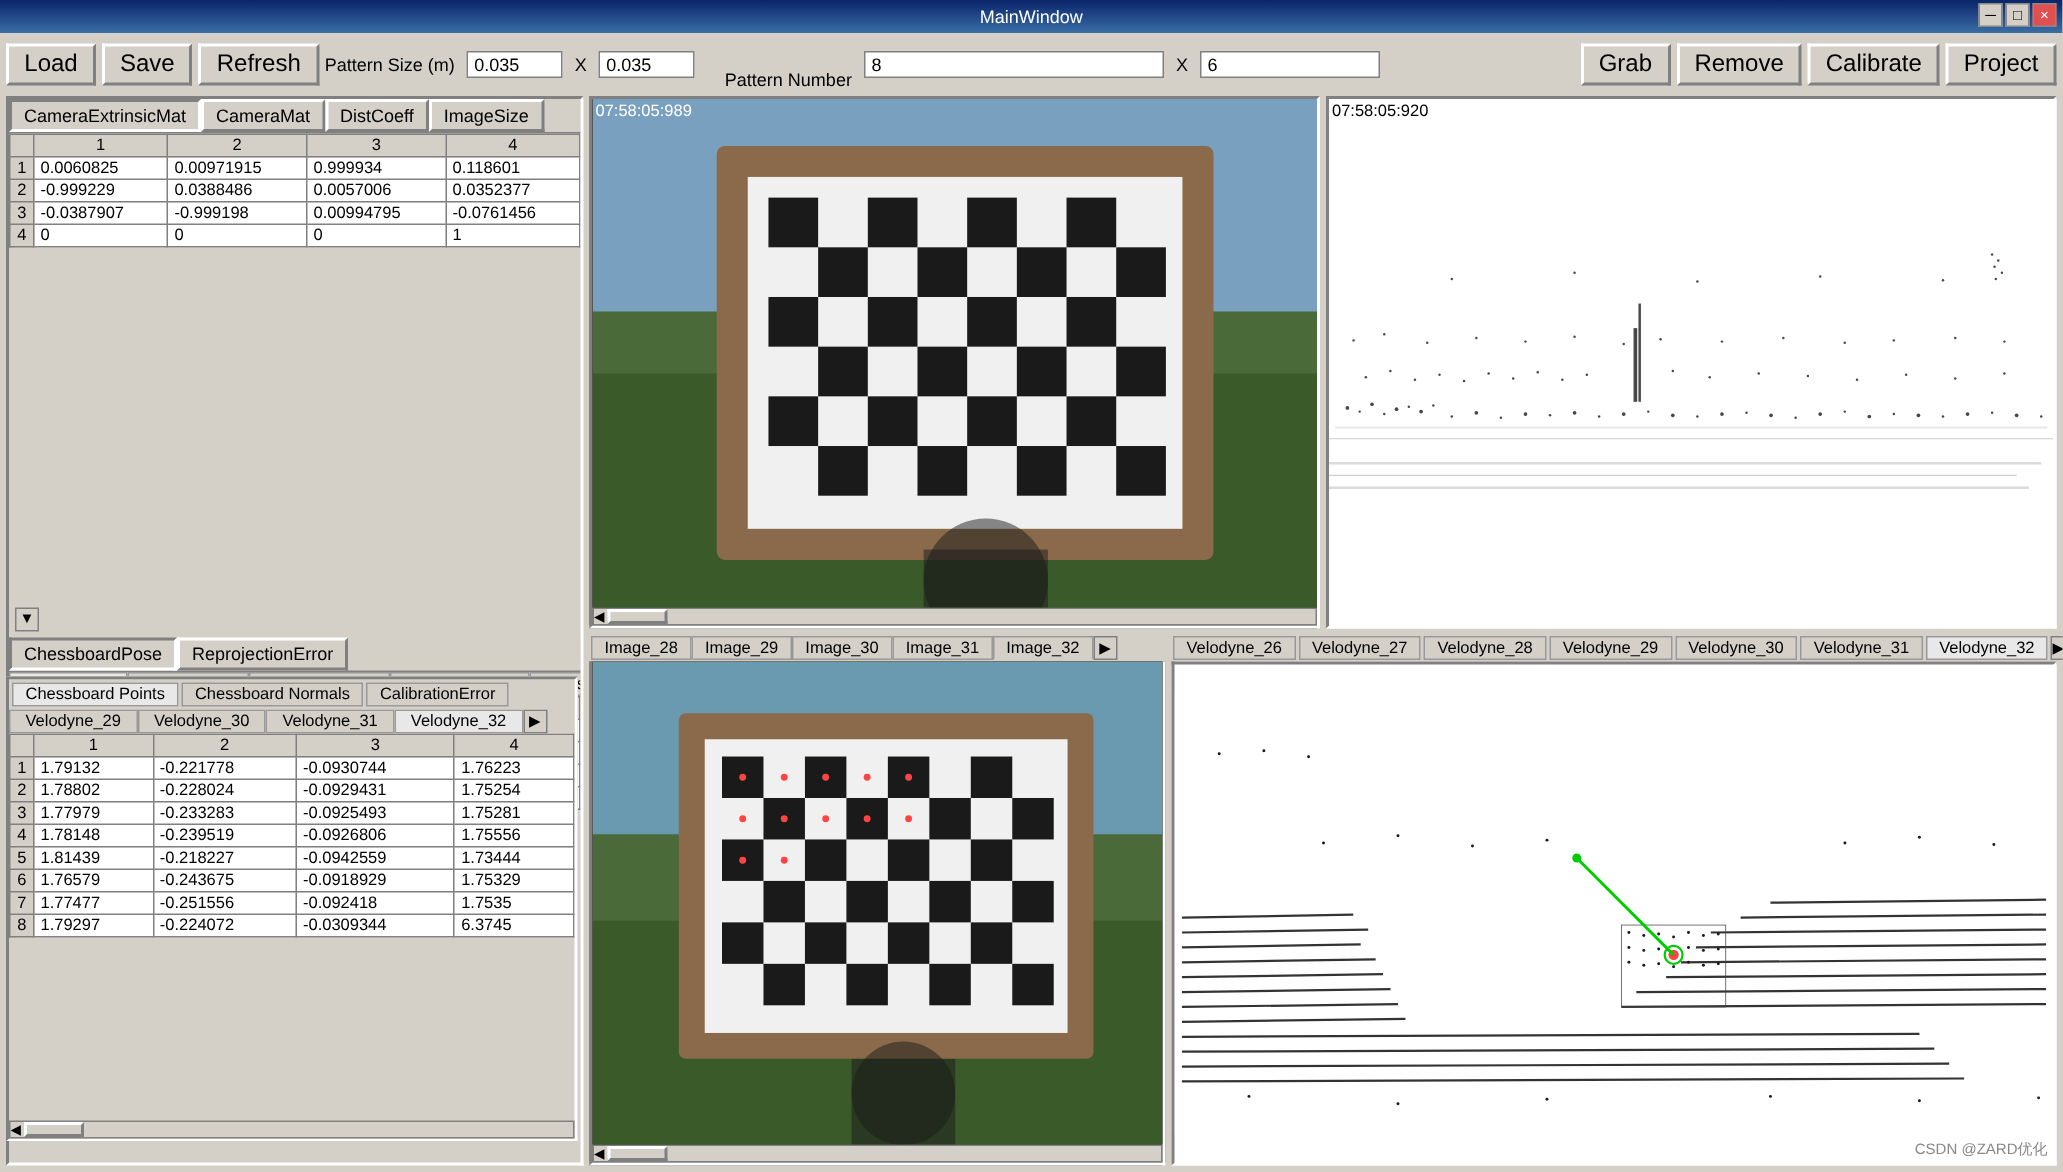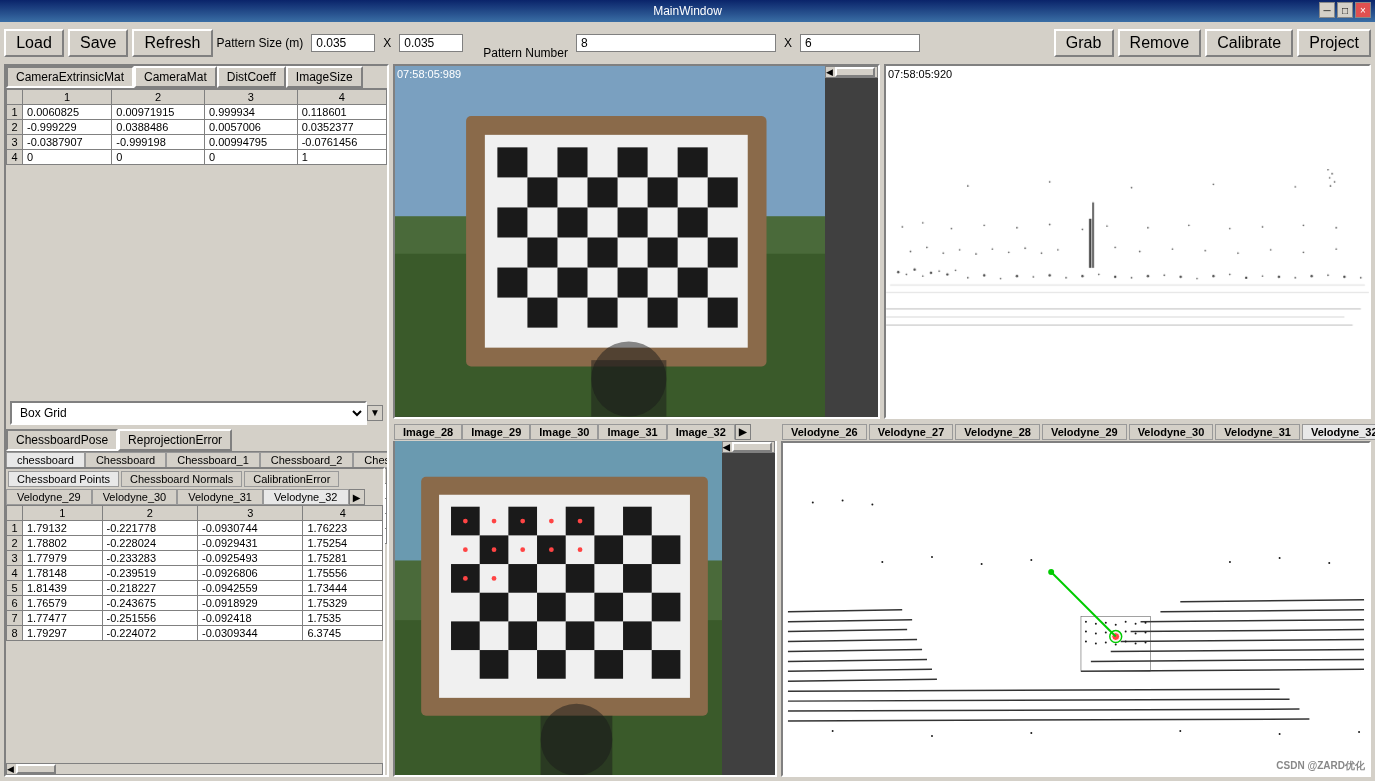--- a/index.html
+++ b/index.html
@@ -113,21 +113,21 @@
       gap: 4px;
       min-width: 0;
     }
 
     .image-section { display: flex; gap: 4px; flex: 1; min-height: 0; }
 
     .image-panel {
       flex: 1;
       border: 2px solid; border-color: #808080 #ffffff #ffffff #808080;
       background: #404040;
-      display: flex; 
+      display: flex; flex-direction: column;
       overflow: hidden; position: relative; text-align: right;
     }
 
     .image-tabs { display: flex; gap: 0; overflow-x: auto; background: #d4d0c8; padding: 1px; flex-shrink: 0; }
     .image-tab {
       background: #d4d0c8;
       border: 1px solid #999;
       padding: 1px 8px;
       cursor: pointer; font-size: 11px; white-space: nowrap;
     }
@@ -176,21 +176,21 @@
       display: flex; align-items: center; gap: 2px;
       background: #d4d0c8; padding: 1px;
     }
     .sect-tab {
       background: #d4d0c8;
       border: 1px solid #999;
       padding: 1px 8px; cursor: pointer; font-size: 11px; white-space: nowrap;
     }
     .sect-tab.active { background: #e8e8e8; }
 
-    .lower-section { display: flex; gap: 4px; height: 310px; flex-shrink: 0; font-weight: bold; }
+    .lower-section { display: flex; gap: 4px; height: 310px; flex-shrink: 0; }
 
     .chessboard-tabs {
       display: flex; gap: 2px; padding: 2px; background: #d4d0c8; flex-shrink: 0;
     }
     .chess-tab {
       background: #d4d0c8;
       border: 1px solid #999;
       padding: 1px 8px; cursor: pointer; font-size: 11px;
     }
     .chess-tab.active { background: #e8e8e8; }
@@ -293,23 +293,20 @@
                 <td>0</td>
                 <td>0</td>
                 <td>0</td>
                 <td>1</td>
               </tr>
             </tbody>
         </table>
       </div>
 
       <div class="dropdown-row">
-        <select class="dropdown">
-          <option>Box Grid</option>
-        </select>
         <span class="scroll-arrow">▼</span>
       </div>
 
       <div style="display:flex; background:#d4d0c8; border-bottom:1px solid #808080;">
         <div class="sub-tab active">ChessboardPose</div>
         <div class="sub-tab">ReprojectionError</div>
       </div>
 
       <div style="display:flex; overflow:hidden; background:#d4d0c8; flex-shrink:0;">
         <div class="col-tab active">chessboard</div>
@@ -688,21 +685,21 @@
             </svg>
             <div class="watermark">CSDN @ZARD优化</div>
           </div>
         </div>
       </div>
     </div>
   </div>
 
 </div>
 
-<div style="position:fixed; left:4px; bottom:4px; width:381px; height:310px; 
+<div style="position:fixed; left:4px; bottom:20px; width:381px; height:310px; 
      border:2px solid; border-color:#808080 #ffffff #ffffff #808080; background:#d4d0c8;
      display:flex; flex-direction:column; z-index:10;">
 
   <div class="chessboard-tabs">
     <div class="chess-tab active">Chessboard Points</div>
     <div class="chess-tab">Chessboard Normals</div>
     <div class="chess-tab">CalibrationError</div>
   </div>
 
   <div style="display:flex; overflow:hidden; background:#d4d0c8; flex-shrink:0;">

